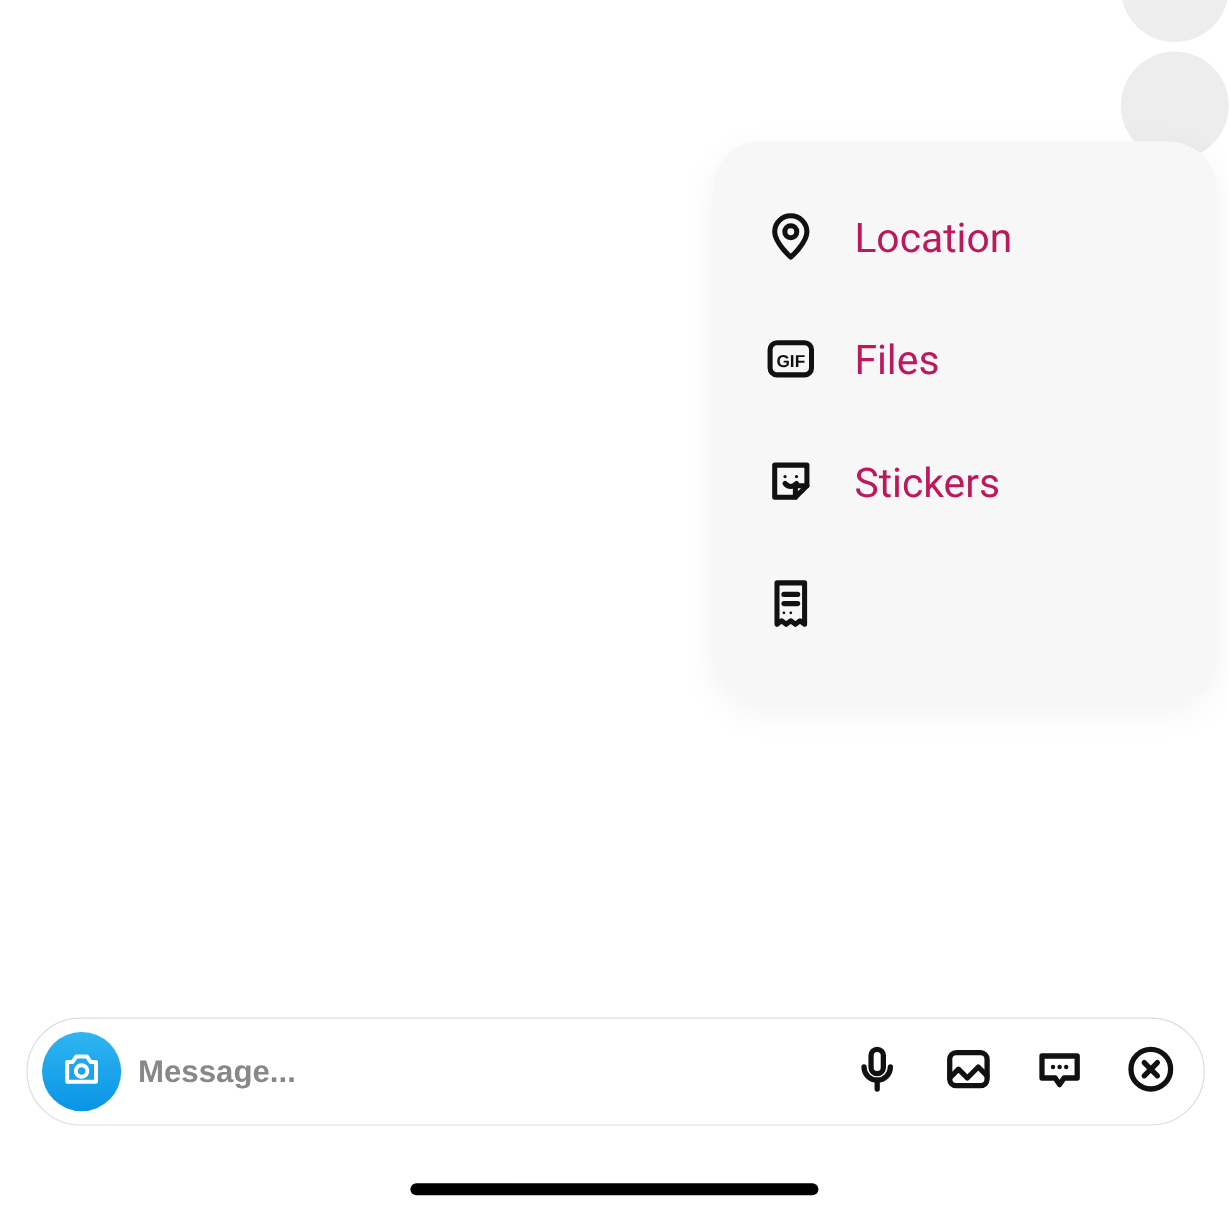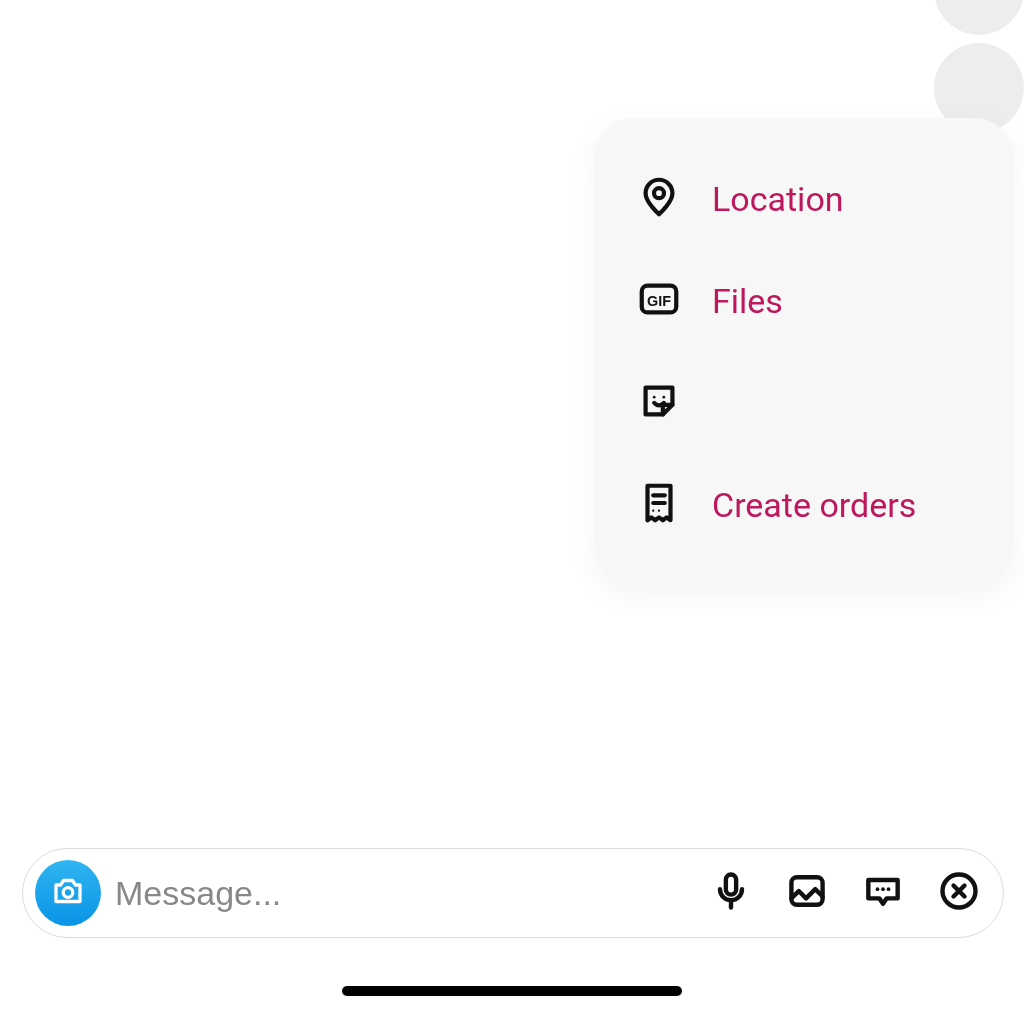--- a/index.html
+++ b/index.html
@@ -111,24 +111,25 @@
     stroke: #fff;
     fill: none;
     stroke-width: 2.2;
     stroke-linecap: round;
     stroke-linejoin: round;
   }
   .msg-input {
     flex: 1;
     border: none;
     outline: none;
-    font-size: 34px;
+    font-size: 26px;
     color: #0f766e;
     background: transparent;
     height: 100%;
+    font-weight: bold;
   }
   .msg-input::placeholder {
     color: #888888;
   }
   .composer-actions {
     display: flex;
     align-items: center;
     gap: 28px;
     padding-right: 8px;
   }
@@ -196,33 +197,33 @@
   <div class="menu-item">
     <span class="menu-icon">
       <svg viewBox="0 0 24 24">
           <path d="M5 5h14v9l-5 5H5V5z"></path>
           <path d="M14 19v-5h5"></path>
           <circle cx="9.5" cy="10" r="0.7" fill="#111" stroke="none"></circle>
           <circle cx="14.5" cy="10" r="0.7" fill="#111" stroke="none"></circle>
           <path d="M9.5 13c.8.9 1.8 1.3 2.5 1.3s1.7-.4 2.5-1.3"></path>
         </svg>
     </span>
+    <span class="menu-label">Stickers</span>
   </div>
 
   <div class="menu-item">
     <span class="menu-icon">
       <svg viewBox="0 0 24 24">
           <path d="M6 3h12v18l-2-1.5-2 1.5-2-1.5-2 1.5-2-1.5-2 1.5V3z"></path>
           <line x1="9" y1="8" x2="15" y2="8"></line>
           <line x1="9" y1="12" x2="15" y2="12"></line>
           <circle cx="9" cy="16" r="0.6" fill="#111" stroke="none"></circle>
           <circle cx="12" cy="16" r="0.6" fill="#111" stroke="none"></circle>
         </svg>
     </span>
-    <span class="menu-label">Create orders</span>
   </div>
 
 </div>
 
 <div class="composer">
   <div class="camera-btn">
     <span>
       <svg viewBox="0 0 24 24">
           <path d="M4 8h3l2-3h6l2 3h3v11H4z"></path>
           <circle cx="12" cy="13" r="3.2"></circle>

